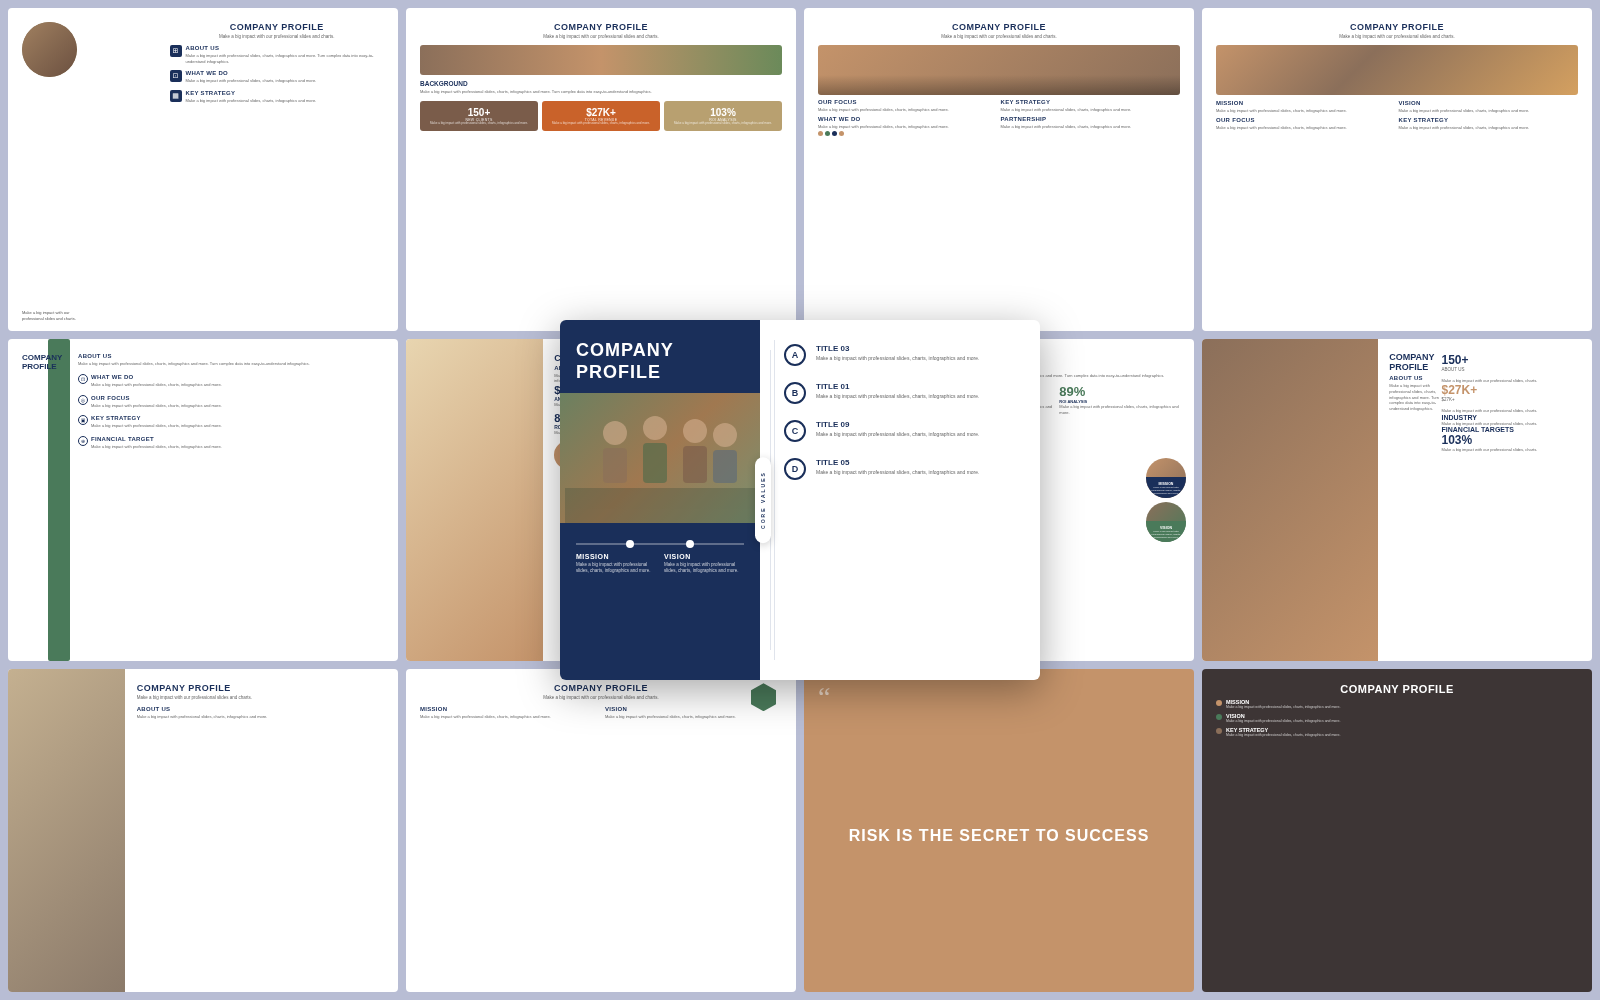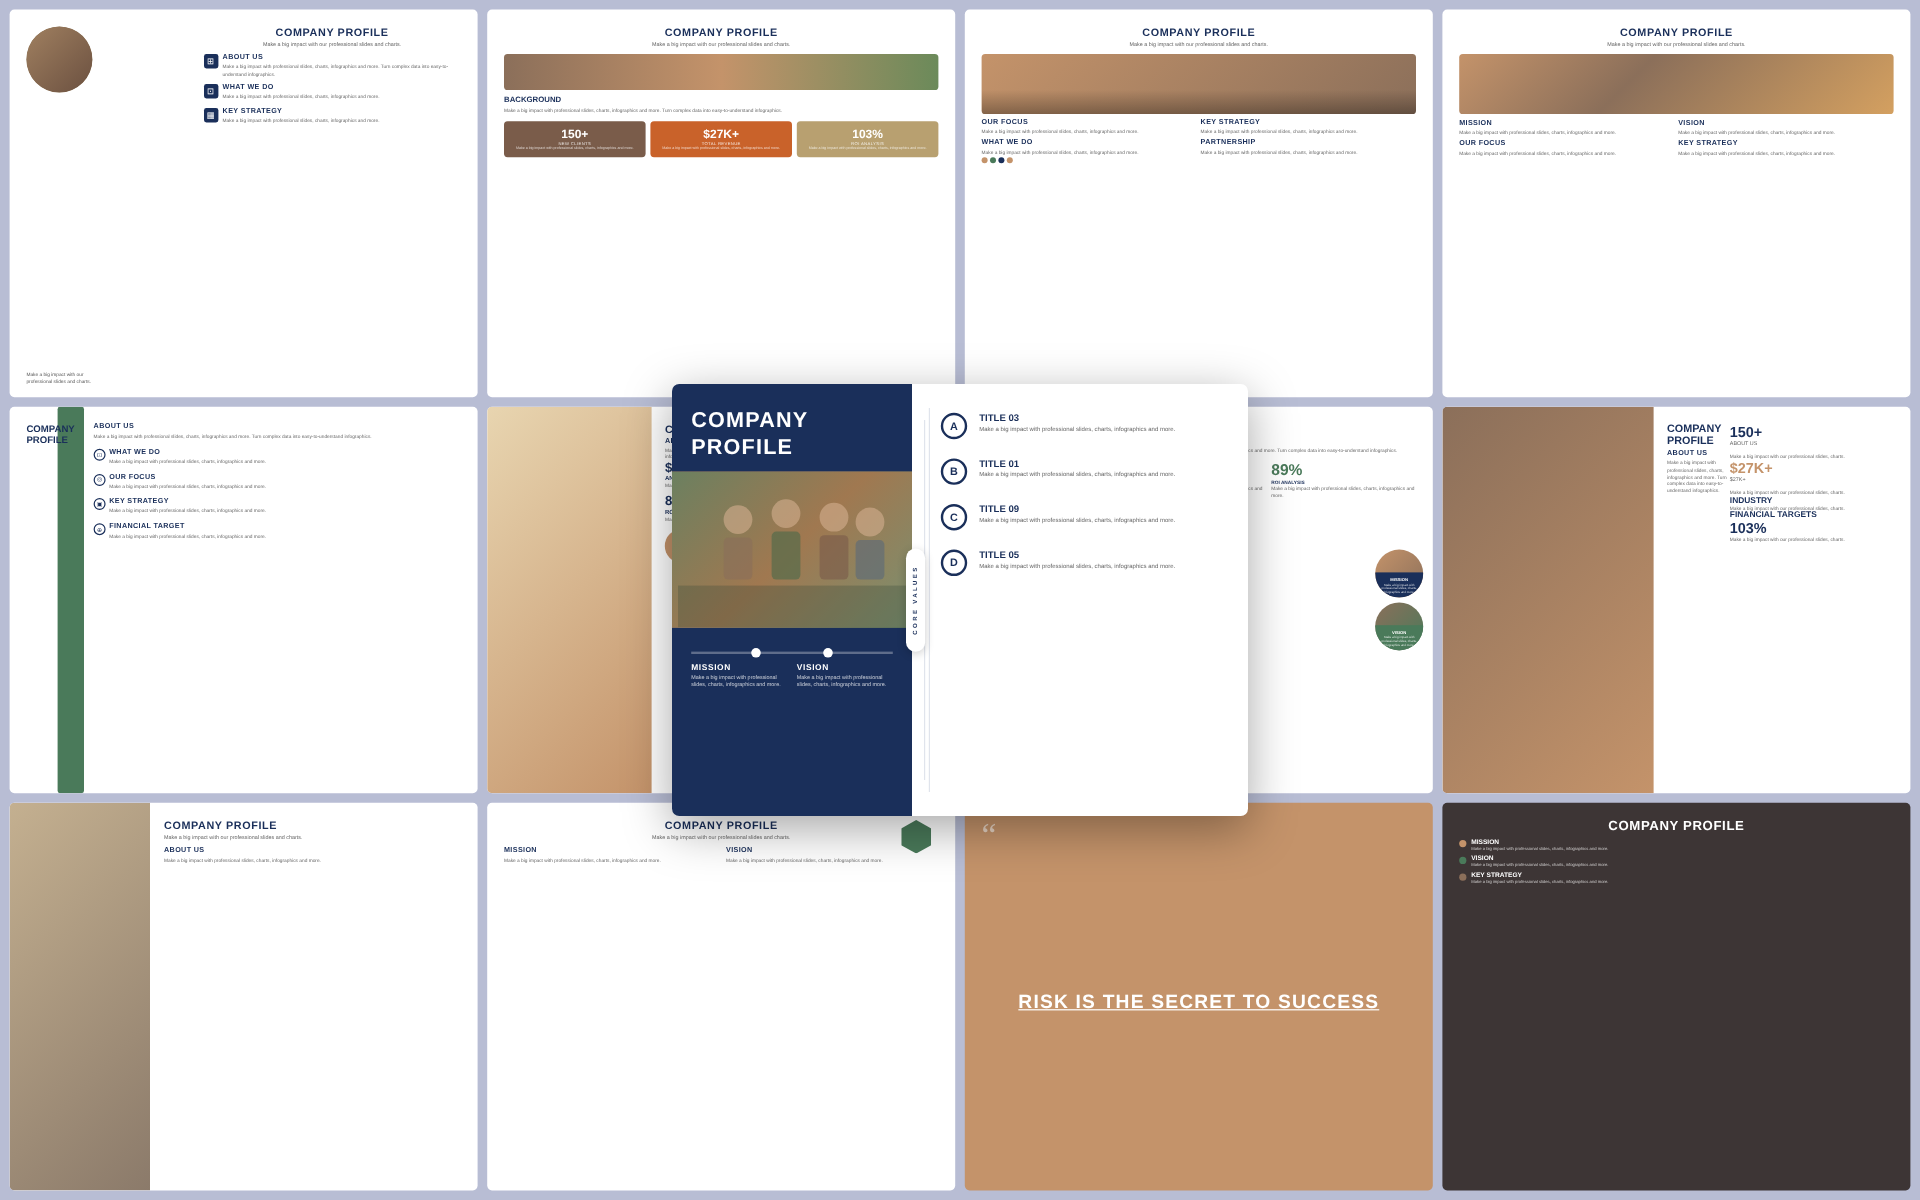--- a/index.html
+++ b/index.html
@@ -540,21 +540,20 @@
     }
     .slide-bot3 .risk-text {
       font-size: 16px;
       font-weight: 900;
       color: white;
       text-align: center;
       line-height: 1.2;
       letter-spacing: 1px;
       padding: 20px;
       margin-top: 10px;
-      text-decoration: underline;
     }
 
     .slide-bot4 {
       background: #3d3535;
     }
     .slide-bot4 .cp-title {
       font-size: 11px;
       font-weight: 900;
       color: white;
       text-align: center;

